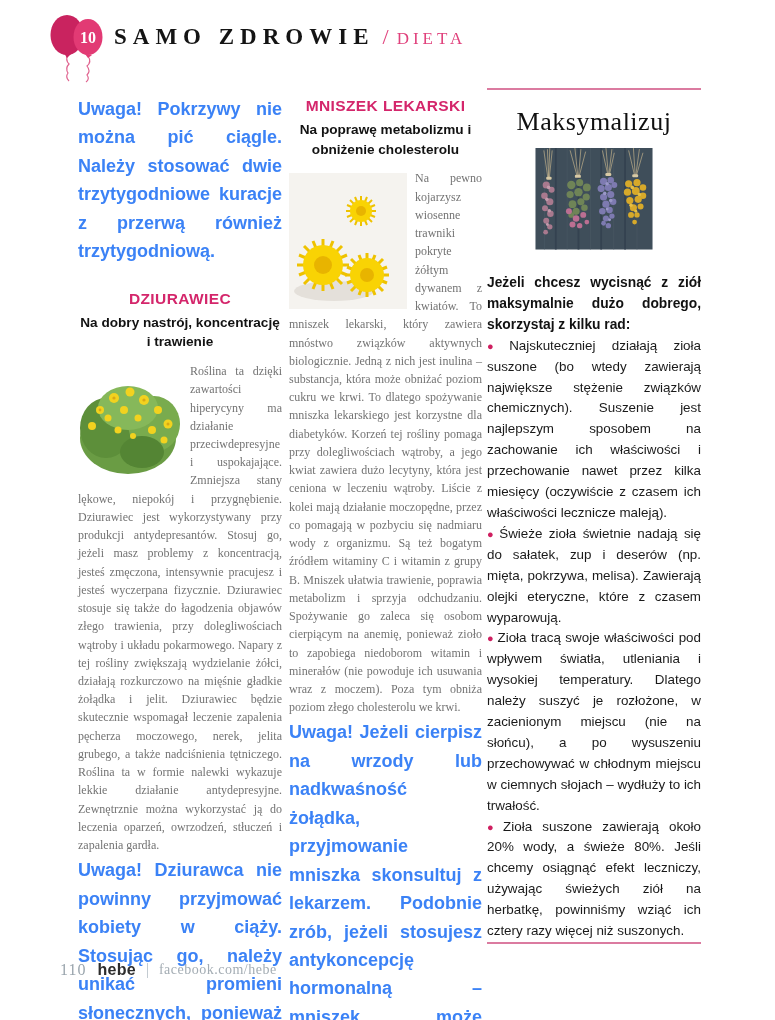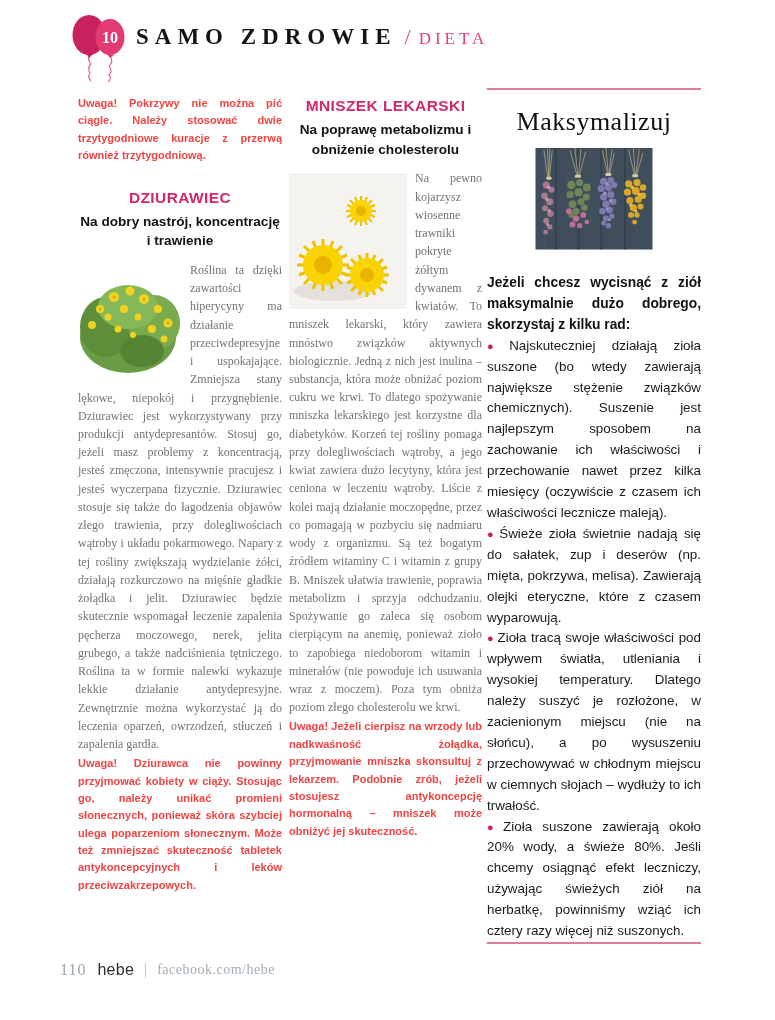--- a/index.html
+++ b/index.html
@@ -2,21 +2,21 @@
 <html lang="pl"><head>
 <meta charset="utf-8">
 <style>
   * { margin:0; padding:0; box-sizing:border-box; }
   html,body { background:#ffffff; }
   #page {
     position:relative; width:775px; height:1020px; background:#fff;
     font-family:"Liberation Serif", serif; color:#1c1c1c; overflow:hidden;
   }
   
-  .header { position:absolute; left:70px; top:10px; display:flex; align-items:flex-start; }
+  .header { position:absolute; left:48px; top:10px; display:flex; align-items:flex-start; }
   .balloons { width:62px; height:74px; flex:0 0 auto; }
   .header-text { margin-left:4px; padding-top:10px; }
   .tagline {
     font-family:"Liberation Serif", serif; font-style:italic; font-weight:bold;
     color:#e0417c; font-size:21px; letter-spacing:1px;
   }
   .section-line { margin-top:4px; display:flex; align-items:baseline; gap:8px; }
   .section-title {
     font-family:"Liberation Serif", serif; font-weight:bold; color:#141414;
     font-size:23px; letter-spacing:6px;
@@ -24,21 +24,21 @@
   .section-sep { color:#e0417c; font-size:22px; font-family:"Liberation Serif", serif; }
   .section-cat {
     font-family:"Liberation Serif", serif; color:#e0417c; font-size:17px; letter-spacing:4px;
   }
   
   .col { position:absolute; top:95px; }
   #col1 { left:78px;  width:204px; }
   #col2 { left:289px; width:193px; }
   .lead-bold, .warn-bold {
     font-family:"Liberation Sans", sans-serif; font-weight:bold;
-    font-size:11px; line-height:1.58; text-align:justify; color:#ef4444;
+    font-size:18px; line-height:1.58; text-align:justify; color:#3b82f6;
   }
   .h-pink {
     font-family:"Liberation Sans", sans-serif; font-weight:bold; text-align:center;
     color:#d4266b; font-size:15.5px; letter-spacing:0.4px; margin-top:24px;
   }
   .h-sub {
     font-family:"Liberation Sans", sans-serif; font-weight:bold; text-align:center;
     color:#121212; font-size:13.6px; line-height:1.45; margin-top:5px; margin-bottom:10px;
   }
   .body-text {
@@ -66,21 +66,21 @@
     font-family:Liberation Sans, sans-serif; font-size:13.4px; line-height:1.56;
     text-align:justify; color:#1a1a1a; 
   }
   .sb-bullet .dot { color:#cf1f60; font-size:11px; margin-right:3px; }
   .rule-bottom { margin-top:auto; }
   
   .footer {
     position:absolute; left:60px; top:961px; display:flex; align-items:center; gap:11px;
   }
   .page-num { font-family:"Liberation Serif", serif; font-size:16px; color:#9aa5ad; letter-spacing:1px; }
-  .brand { font-family:"Liberation Sans", sans-serif; font-weight:normal; font-size:16px; color:#2d2d2d; letter-spacing:0.3px; }
+  .brand { font-family:"Liberation Sans", sans-serif; font-weight:bold; font-size:16px; color:#2d2d2d; letter-spacing:0.3px; }
   .footer-div { width:1px; height:15px; background:#c3cbd1; }
   .social { font-family:"Liberation Serif", serif; font-size:14px; color:#a3acb3; letter-spacing:0.5px; }
 </style>
 </head>
 <body>
 
 <div id="page">
 
   <div class="header">
     <svg class="balloons" viewBox="0 0 62 74" aria-hidden="true">

